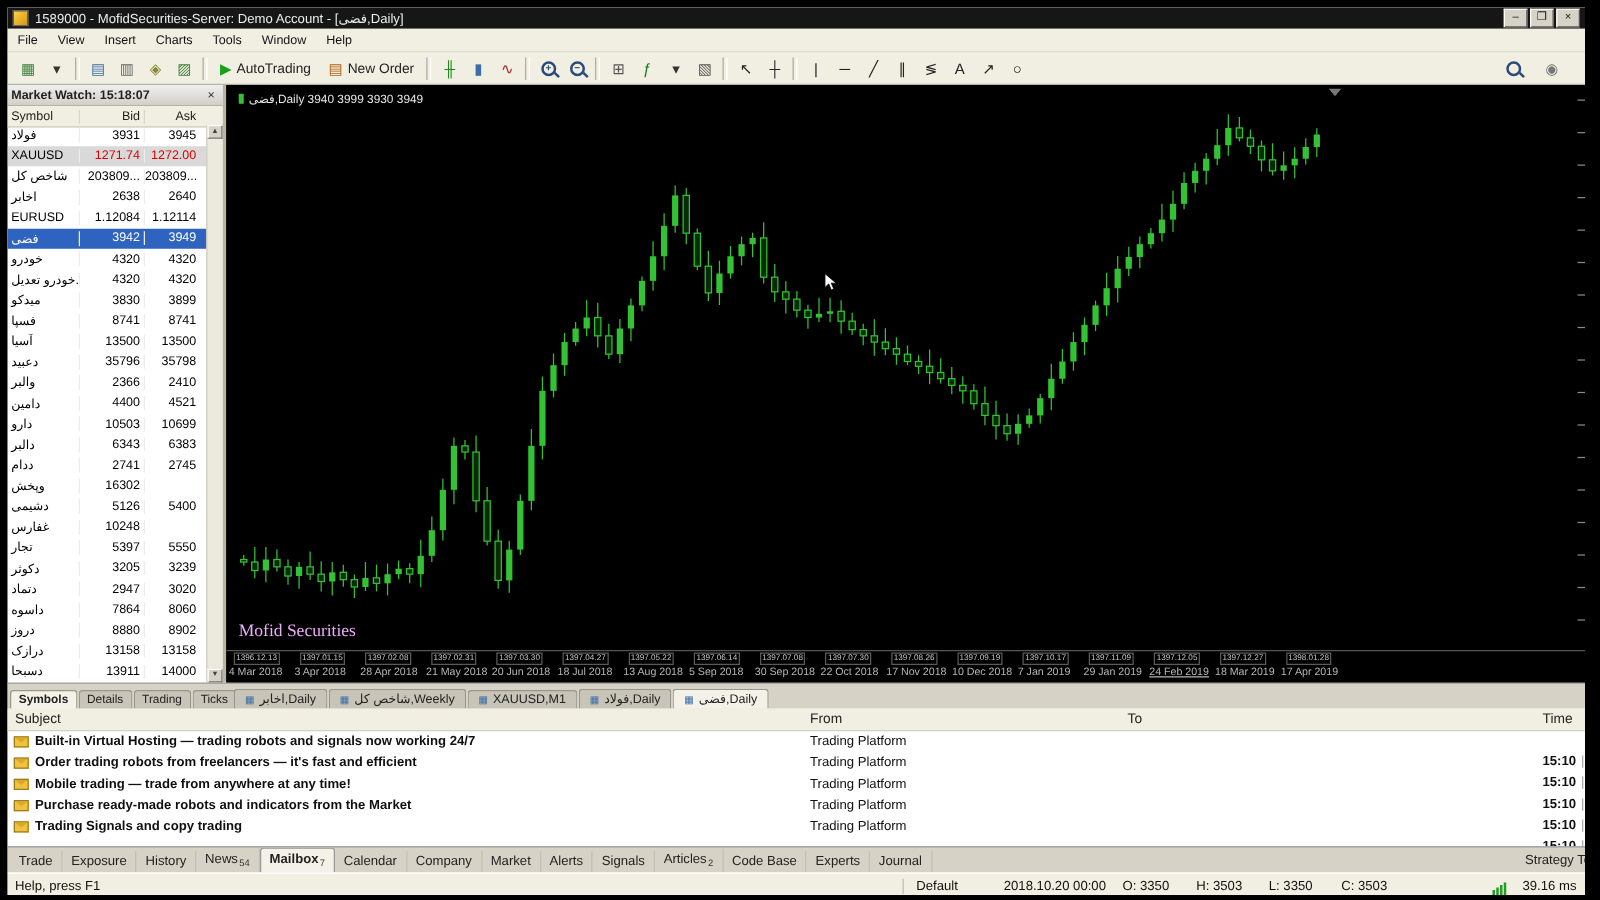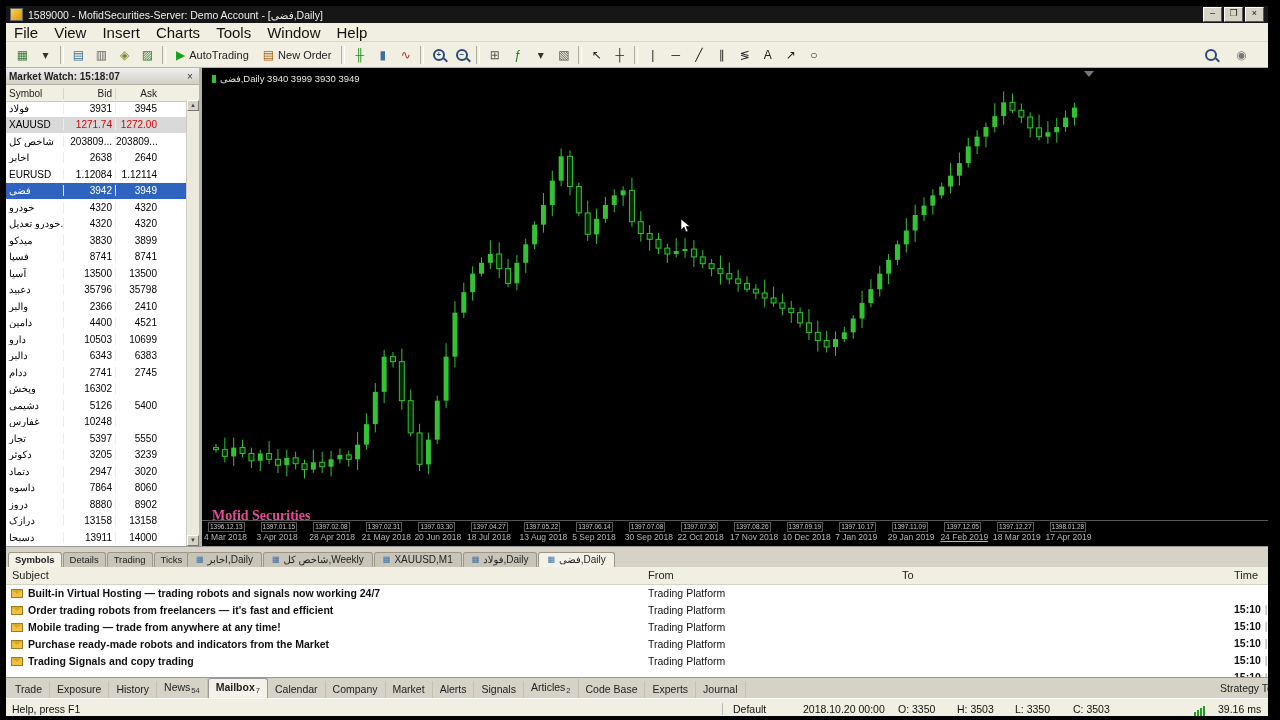--- a/index.html
+++ b/index.html
@@ -8,39 +8,39 @@
   .app{position:absolute;left:6px;top:6px;width:1262px;height:710px;background:#ece9d8;overflow:hidden}
 
   
   .titlebar{height:17px;background:#161616;color:#ededed;display:flex;align-items:center;padding:0 4px;font-size:10.5px;white-space:nowrap}
   .app-icon{width:11px;height:11px;background:linear-gradient(135deg,#ffd24a,#d99410);border:1px solid #666;margin-right:5px;flex:none}
   .win-controls{margin-left:auto;display:flex;gap:2px}
   .win-btn{width:17px;height:13px;background:#d6d2c6;border:1px solid #fff;border-right-color:#555;border-bottom-color:#555;font-size:9px;line-height:11px;text-align:center;color:#111}
 
   
   .menubar{height:18px;background:#f1efe2;display:flex;align-items:center;border-bottom:1px solid #dcd8cb}
-  .menu-item{padding:16px 8px;font-size:15px;color:#111}
+  .menu-item{padding:16px 8px;font-size:10px;color:#111}
 
   
   .toolbar{height:25px;background:#f1efe2;display:flex;align-items:center;padding:0 5px;border-bottom:1px solid #b8b4a6}
   .tb-btn{display:inline-flex;align-items:center;justify-content:center;min-width:21px;height:20px;border:1px solid transparent;font-size:12px}
   .tb-wide{padding:0 6px;gap:4px}
   .tb-glyph{line-height:1}
   .tb-label{font-size:11px;color:#222}
   .tb-sep{width:2px;height:18px;border-left:1px solid #b0ac9f;border-right:1px solid #fff;margin:0 3px}
   .tb-right{margin-left:auto;display:flex;gap:8px;padding-right:10px}
   .mag{width:8px;height:8px;border:2px solid #2b4a7a;border-radius:50%;position:relative;display:inline-flex;align-items:center;justify-content:center}
   .mag::after{content:"";position:absolute;width:5px;height:2px;background:#2b4a7a;right:-5px;bottom:-2px;transform:rotate(45deg)}
   .mag-sign{font-size:8px;font-weight:bold;color:#2b4a7a;line-height:1}
 
   
   .main{display:flex;height:478px;background:#000}
 
   
-  .market-watch{width:196px;background:#fff;position:relative;border-right:3px solid #b8b4a6;box-sizing:border-box;flex:none}
+  .market-watch{width:175px;background:#fff;position:relative;border-right:3px solid #b8b4a6;box-sizing:border-box;flex:none}
   .mw-title{height:16px;background:linear-gradient(#efefef,#d2cfc6);display:flex;align-items:center;font-size:10px;padding:0 3px;border-bottom:1px solid #b5b2a5;color:#222;font-weight:bold}
   .mw-close{margin-left:auto;width:12px;text-align:center;color:#333;font-weight:normal}
   .mw-header{height:16px;display:flex;background:#f1efe2;font-size:10px;color:#222;border-bottom:1px solid #cfcabc;align-items:center}
   .c-sym{width:58px;padding-left:3px;overflow:hidden;white-space:nowrap;box-sizing:border-box}
   .c-bid{width:52px;text-align:right;padding-right:3px;box-sizing:border-box}
   .c-ask{width:44px;text-align:right;padding-right:3px;box-sizing:border-box}
   .mw-header .c-sym,.mw-header .c-bid{border-right:1px solid #d9d5c9}
   .mw-rows{position:absolute;top:32px;left:0;right:12px;bottom:0;overflow:hidden}
   .mw-row{height:16.5px;display:flex;align-items:center;font-size:10px;color:#000}
   .mw-row .c-sym,.mw-row .c-bid{border-right:1px solid #ececec}
@@ -48,21 +48,21 @@
   .mw-row.hilite{background:#d9d9d9}
   .mw-row.hilite .c-bid,.mw-row.hilite .c-ask{color:#dd0000}
   .mw-scroll{position:absolute;top:32px;right:0;width:12px;bottom:0;background:#ece9dd;border-left:1px solid #d0ccc0;display:flex;flex-direction:column;justify-content:space-between;align-items:center}
   .scroll-btn{width:12px;height:11px;background:#d6d2c6;border:1px solid #fff;border-right-color:#777;border-bottom-color:#777;font-size:6px;line-height:9px;text-align:center;color:#444;box-sizing:border-box}
 
   
   .chart{flex:1;position:relative;background:#000;overflow:hidden}
   #candles{position:absolute;left:0;top:0}
   .ohlc{position:absolute;left:10px;top:5px;color:#e6e6e6;font-size:9.5px;display:flex;align-items:center;gap:4px}
   .mini-candle{display:inline-block;width:4px;height:8px;background:#33c233}
-  .watermark{position:absolute;left:10px;top:440px;color:#ec4899;font-size:14px;font-weight:bold;font-family:"Liberation Serif",serif}
+  .watermark{position:absolute;left:10px;top:430px;color:#f0abfc;font-size:14px;font-weight:normal;font-family:"Liberation Serif",serif}
   .axis-persian{position:absolute;left:0;right:0;top:452px;height:11px;border-top:1px solid #555}
   .pd{position:absolute;top:1px;font-size:6.5px;line-height:8px;color:#c8c8c8;border:1px solid #5a5a5a;padding:0 1px;background:#000;white-space:nowrap}
   .axis-greg{position:absolute;left:0;right:0;top:464px;height:14px}
   .gd{position:absolute;top:0;font-size:8.5px;color:#b5b5b5;white-space:nowrap}
   .cursor-arrow{position:absolute;left:478px;top:150px}
 
   
   .band{height:20px;background:#d6d2c6;display:flex;border-top:1px solid #999}
   .mw-tabs{width:175px;display:flex;align-items:flex-end;padding-left:2px;gap:1px;flex:none}
   .mtab{font-size:9.5px;padding:1px 6px 2px;background:#c8c4b8;border:1px solid #9a968a;border-bottom:none;border-radius:3px 3px 0 0;color:#222;white-space:nowrap}

